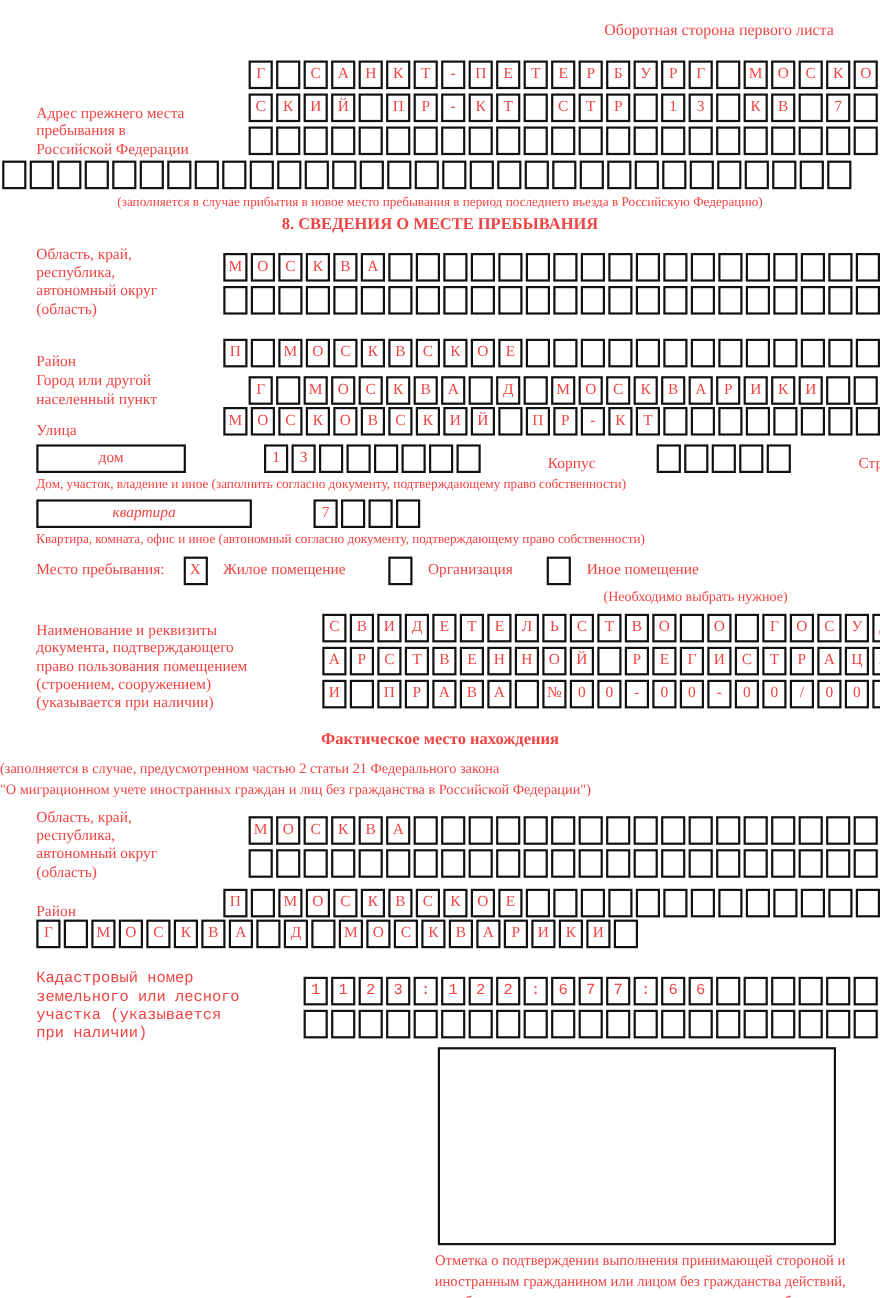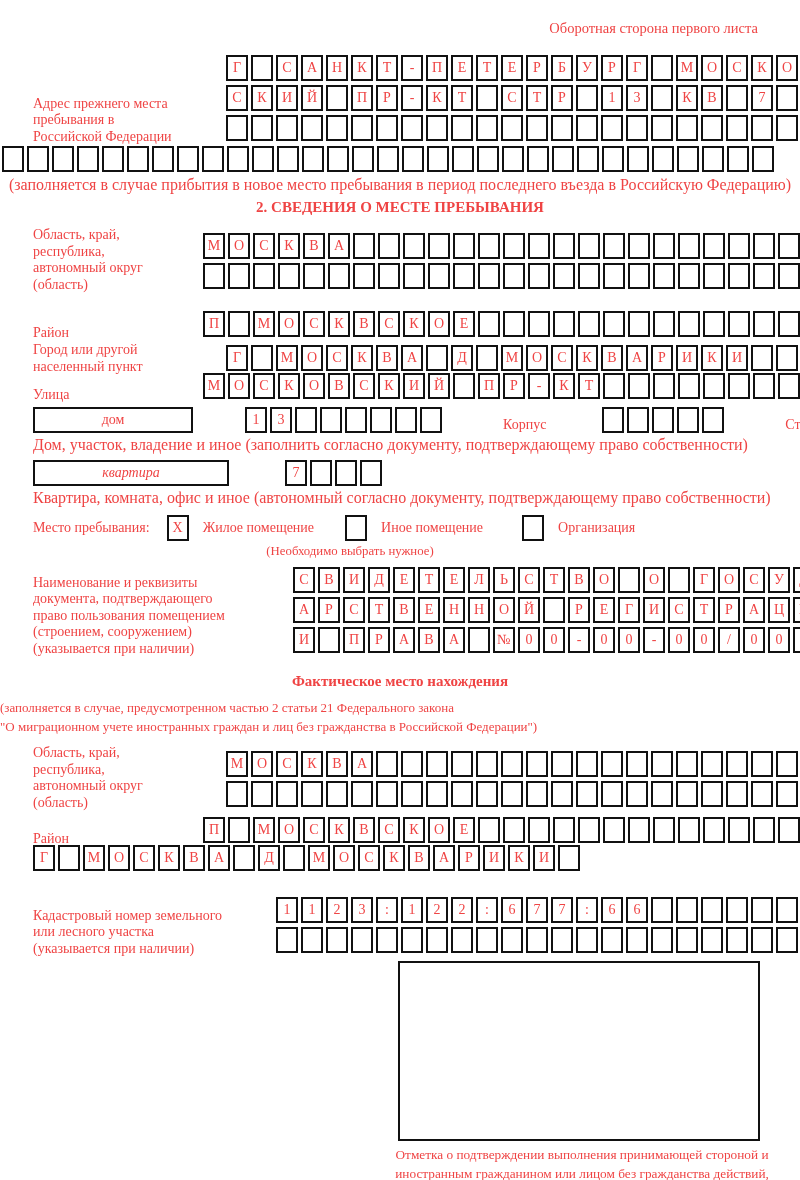--- a/index.html
+++ b/index.html
@@ -17,34 +17,34 @@
   .w212{width:212px;}
   .cells-col{display:flex;flex-direction:column;}
   .cell-row{display:flex;margin-bottom:4px;}
   .cell{
     flex:none;width:22px;height:26px;box-sizing:border-box;
     border:2px solid #111;margin-right:3px;background:#fff;
     display:flex;align-items:center;justify-content:center;
     font-size:14px;line-height:22px;
   }
   .full-row{margin-left:2px;margin-top:1px;}
-  .caption{text-align:center;font-size:16px;margin-top:1px;}
+  .caption{text-align:center;font-size:12px;margin-top:1px;}
   .sec-title{text-align:center;font-weight:bold;font-size:15px;margin-top:5px;}
   .text-box{
     flex:none;box-sizing:border-box;border:2px solid #111;height:26px;
     display:flex;align-items:center;justify-content:center;font-size:14px;background:#fff;
   }
-  .box-dom{width:160px;margin-right:4px;}
+  .box-dom{width:136px;margin-right:23px;}
   .box-kv{width:196px;margin-right:8px;font-style:italic;}
   .inline-lbl{flex:none;padding:3px 8px 0 10px;font-size:14px;}
   .stay-row{display:flex;align-items:center;margin-left:33px;margin-top:8px;text-align:center;}
   .stay-label{flex:none;}
   .stay-opt{display:flex;align-items:center;}
   .stay-opt .cell{margin:0 14px 0 17px;}
-  .stay-note{width:700px;text-align:center;font-size:12.8px;margin-top:3px;}
+  .stay-note{width:700px;text-align:right;font-size:12.8px;margin-top:3px;padding-left:16px;}
   .center-note{font-size:13px;line-height:19px;margin-top:3px;}
   .fact-title{text-align:center;font-weight:bold;font-size:15px;margin-top:16px;margin-bottom:8px;}
   .big-box{
     width:362px;height:180px;border:2px solid #111;box-sizing:border-box;
     margin-left:398px;margin-top:4px;background:#fff;
   }
   .box-caption{
     width:396px;margin-left:384px;text-align:center;
     font-size:13.3px;line-height:18.5px;margin-top:5px;
   }
@@ -168,21 +168,21 @@
       <div class="cell"></div>
       <div class="cell"></div>
       <div class="cell"></div>
       <div class="cell"></div>
       <div class="cell"></div>
       <div class="cell"></div>
       <div class="cell"></div>
     </div>
   <div class="caption">(заполняется в случае прибытия в новое место пребывания в период последнего въезда в Российскую Федерацию)</div>
 
-  <div class="sec-title">2. СВЕДЕНИЯ О МЕСТЕ ПРЕБЫВАНИЯ</div>
+  <div class="sec-title">8. СВЕДЕНИЯ О МЕСТЕ ПРЕБЫВАНИЯ</div>
 
   <div class="form-row mt8">
     <div class="row-label w122">Область, край, республика, автономный округ (область)</div>
     <div class="cells-col">
       <div class="cell-row">
           <div class="cell">М</div>
           <div class="cell">О</div>
           <div class="cell">С</div>
           <div class="cell">К</div>
           <div class="cell">В</div>
@@ -372,30 +372,30 @@
 
   <div class="stay-row">
     <div class="stay-label">Место пребывания:</div>
     <div class="stay-opt">
       <div class="cell-row" style="margin-bottom:0;">
           <div class="cell">X</div>
         </div>
       <span>Жилое помещение</span>
     </div>
     <div class="stay-opt">
+      <div class="cell-row" style="margin-bottom:0;margin-left:22px;">
+          <div class="cell"></div>
+        </div>
+      <span>Организация</span>
+    </div>
+    <div class="stay-opt">
       <div class="cell-row" style="margin-bottom:0;margin-left:14px;">
           <div class="cell"></div>
         </div>
       <span>Иное помещение</span>
-    </div>
-    <div class="stay-opt">
-      <div class="cell-row" style="margin-bottom:0;margin-left:22px;">
-          <div class="cell"></div>
-        </div>
-      <span>Организация</span>
     </div>
   </div>
   <div class="stay-note">(Необходимо выбрать нужное)</div>
 
   <div class="form-row mt8">
     <div class="row-label w212">Наименование и реквизиты документа, подтверждающего право пользования помещением (строением, сооружением) (указывается при наличии)</div>
     <div class="cells-col">
       <div class="cell-row">
           <div class="cell">С</div>
           <div class="cell">В</div>
@@ -581,21 +581,21 @@
         <div class="cell">В</div>
         <div class="cell">А</div>
         <div class="cell">Р</div>
         <div class="cell">И</div>
         <div class="cell">К</div>
         <div class="cell">И</div>
         <div class="cell"></div>
       </div>
   </div>
 
-  <div class="form-row" style="margin-top:2px;">
+  <div class="form-row" style="margin-top:2px;font-family:Liberation Mono, monospace;">
     <div class="row-label w195">Кадастровый номер земельного или лесного участка (указывается при наличии)</div>
     <div class="cells-col" style="padding-top:20px;">
       <div class="cell-row">
           <div class="cell">1</div>
           <div class="cell">1</div>
           <div class="cell">2</div>
           <div class="cell">3</div>
           <div class="cell">:</div>
           <div class="cell">1</div>
           <div class="cell">2</div>

